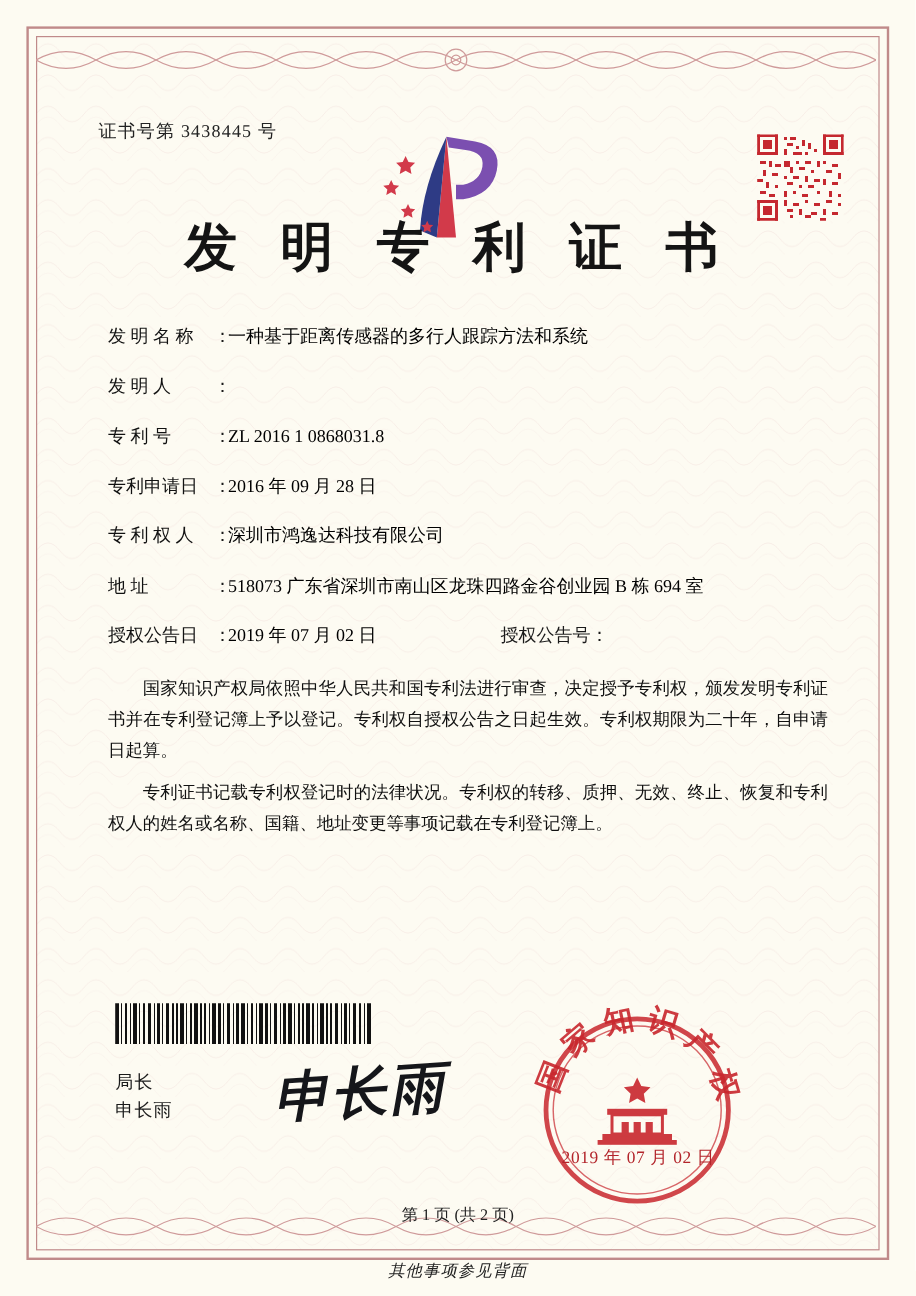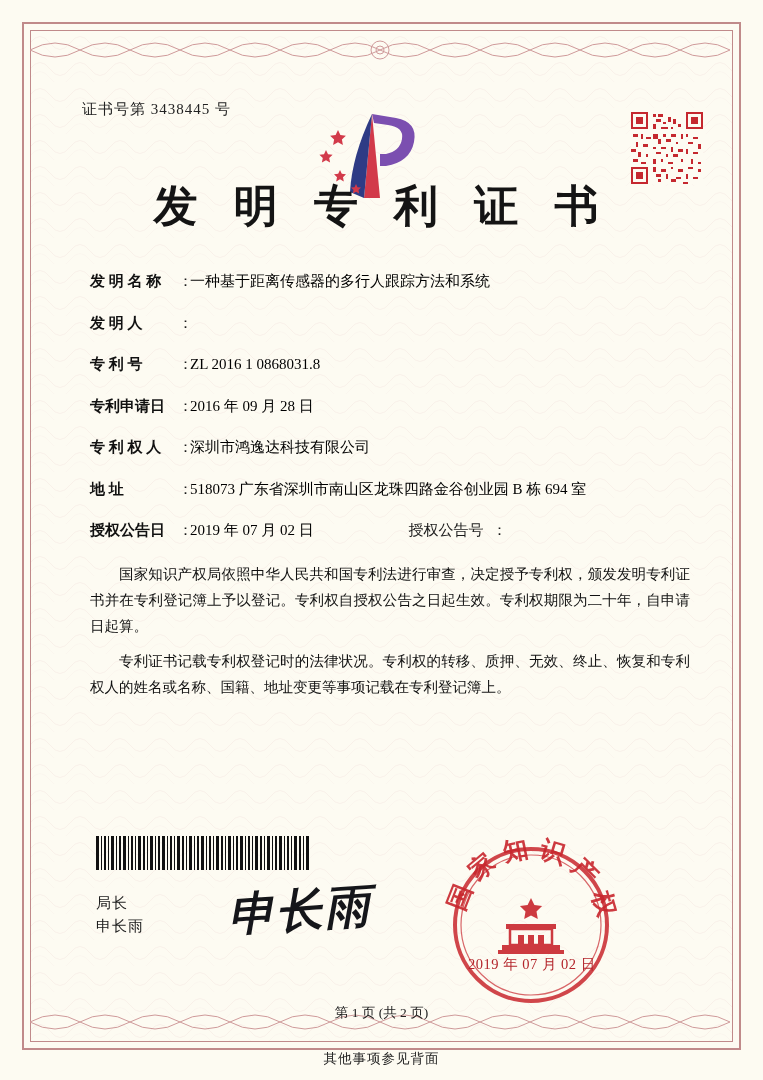--- a/index.html
+++ b/index.html
@@ -115,41 +115,40 @@
     margin-bottom: 19px;
     font-size: 15px;
     line-height: 1.5;
   }
   .field-label {
     flex: 0 0 auto;
     width: 88px;
     letter-spacing: 0px;
     color: #111;
     white-space: nowrap;
-    font-weight: bold;
   }
   .field-label.spread {
     display: flex;
     justify-content: space-between;
   }
   .field-colon {
     flex: 0 0 auto;
     width: 12px;
     text-align: left;
   }
   .field-value {
     flex: 1 1 auto;
     color: #000000;
     word-break: break-all;
   }
   .field-row.split .field-value { flex: 0 0 auto; width: 210px; }
   .field-row.split .field-label2 {
     flex: 0 0 auto;
     width: 92px;
-    text-align: center;
+    text-align: right;
     white-space: nowrap;
   }
   .field-row.split .field-value2 { flex: 1 1 auto; }
 
   .para {
     margin-top: 8px;
     margin-left: 28px;
     width: 600px;
     font-size: 14.5px;
     line-height: 1.82;
@@ -215,20 +214,21 @@
   }
   .footer-note {
     position: absolute;
     left: 0;
     right: 0;
     top: 1050px;
     text-align: center;
     font-size: 13.5px;
     color: #222;
     letter-spacing: 1px;
+    font-style: italic;
   }
 </style>
 </head>
 <body>
 
 <div class="page">
 
   <svg class="guilloche" viewBox="0 0 703 1012" preserveAspectRatio="none">
     <defs>
       <pattern id="wave" width="40" height="26" patternUnits="userSpaceOnUse">

